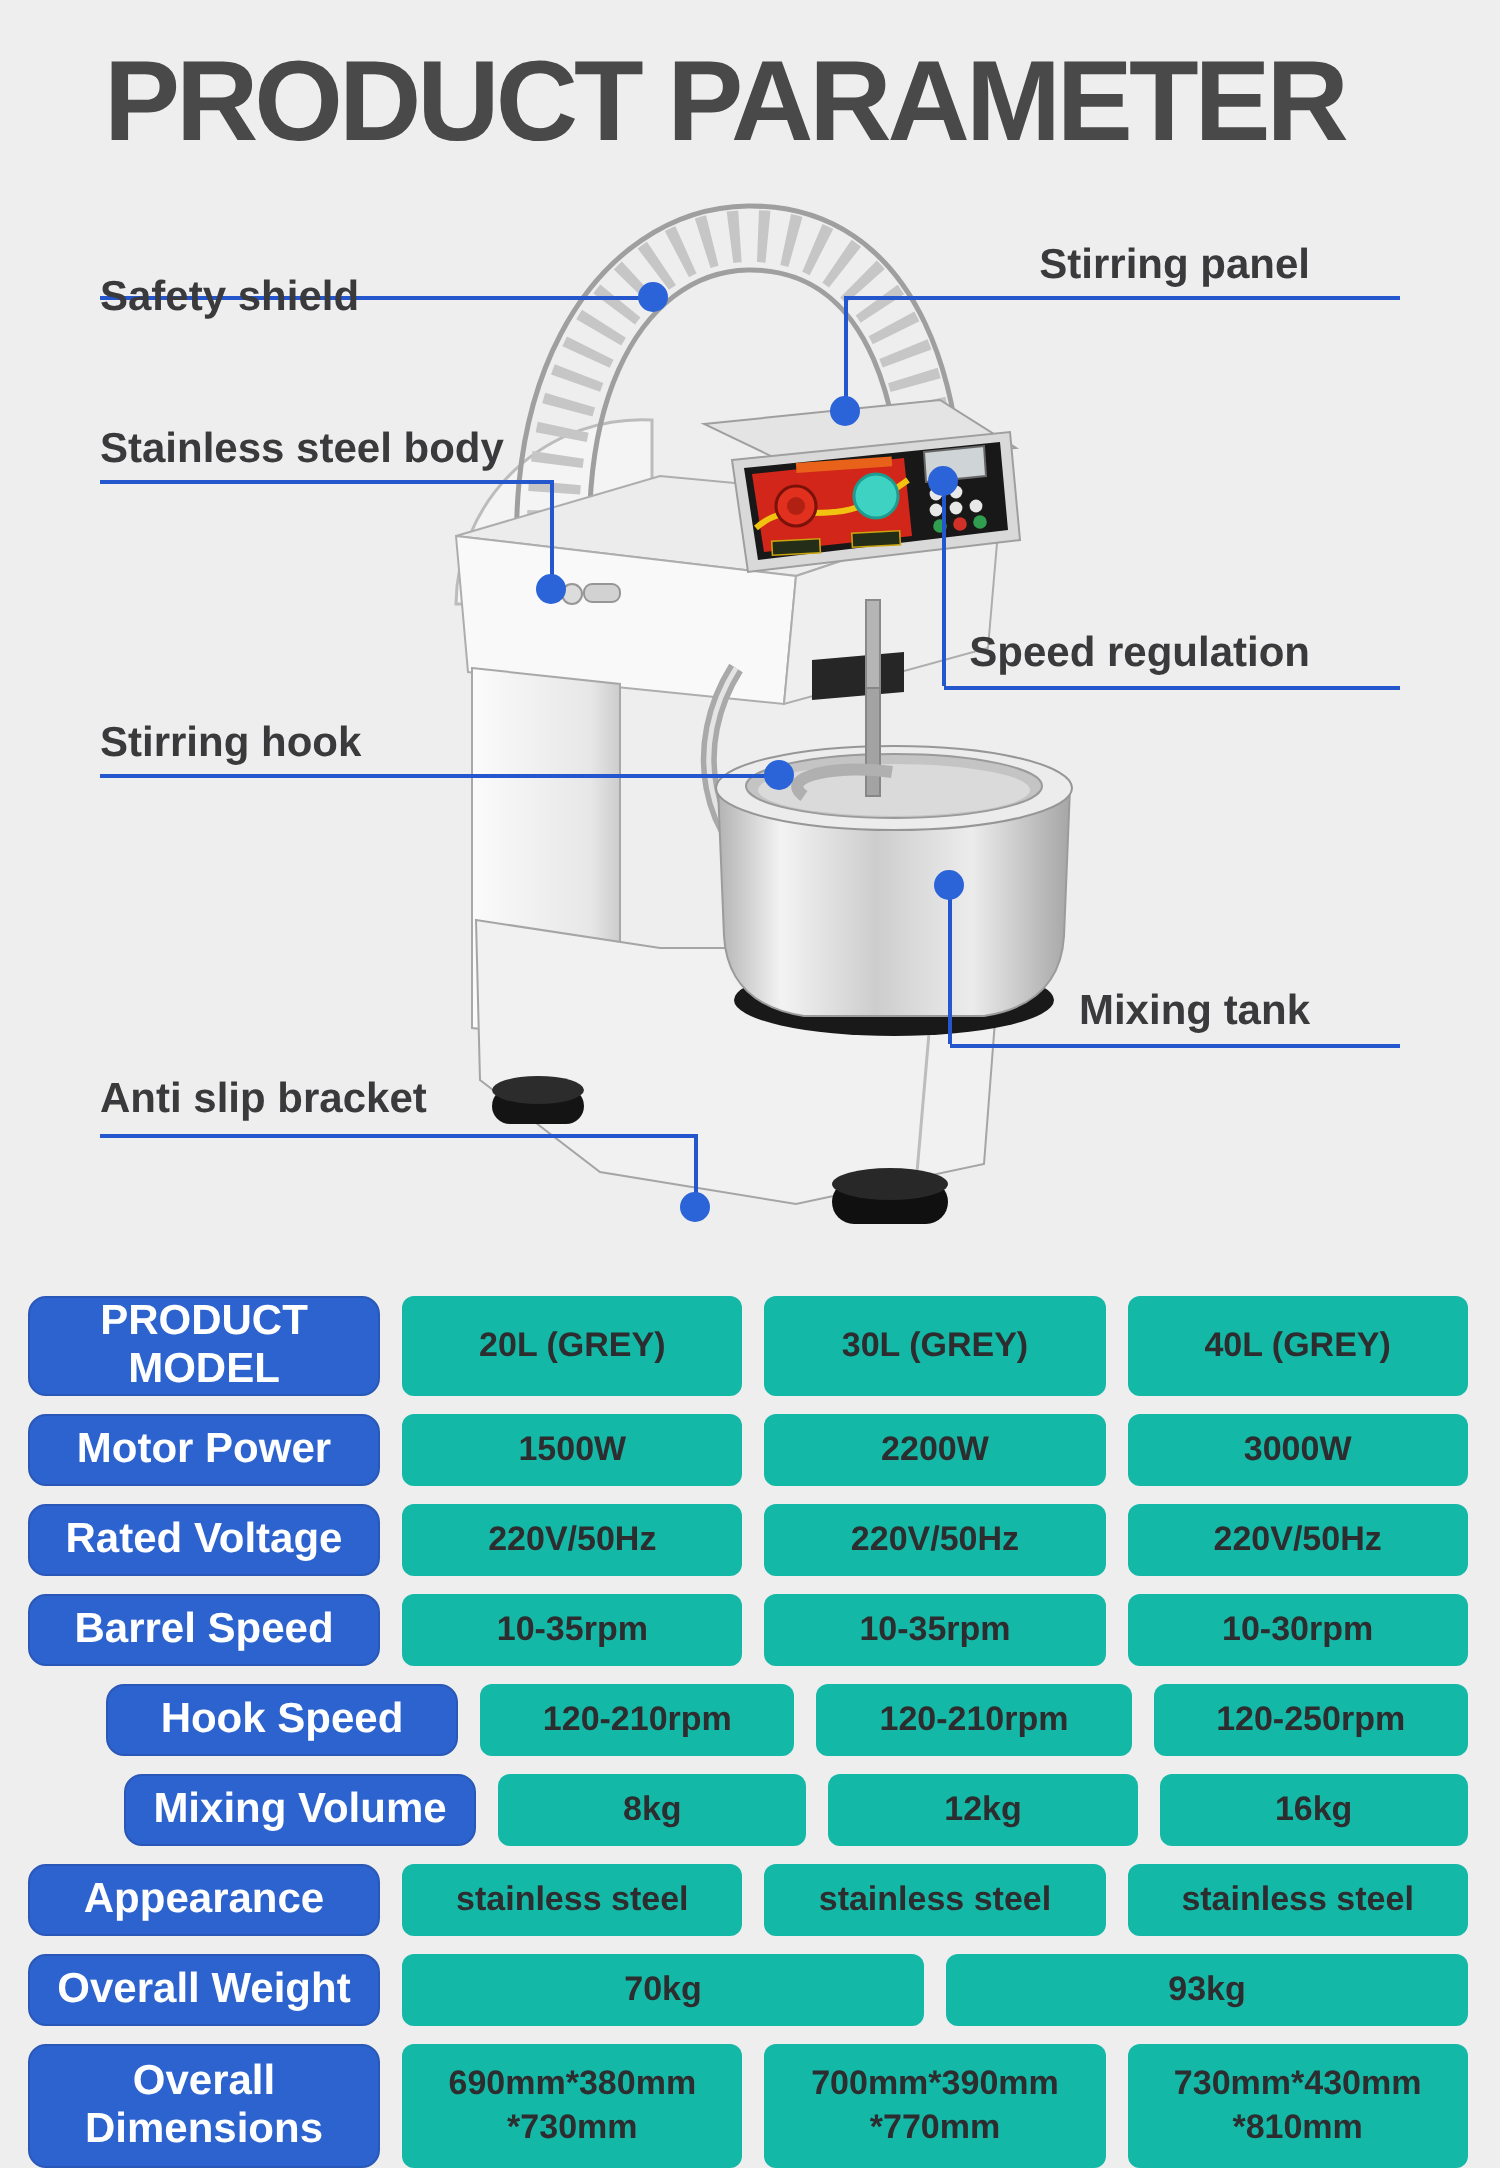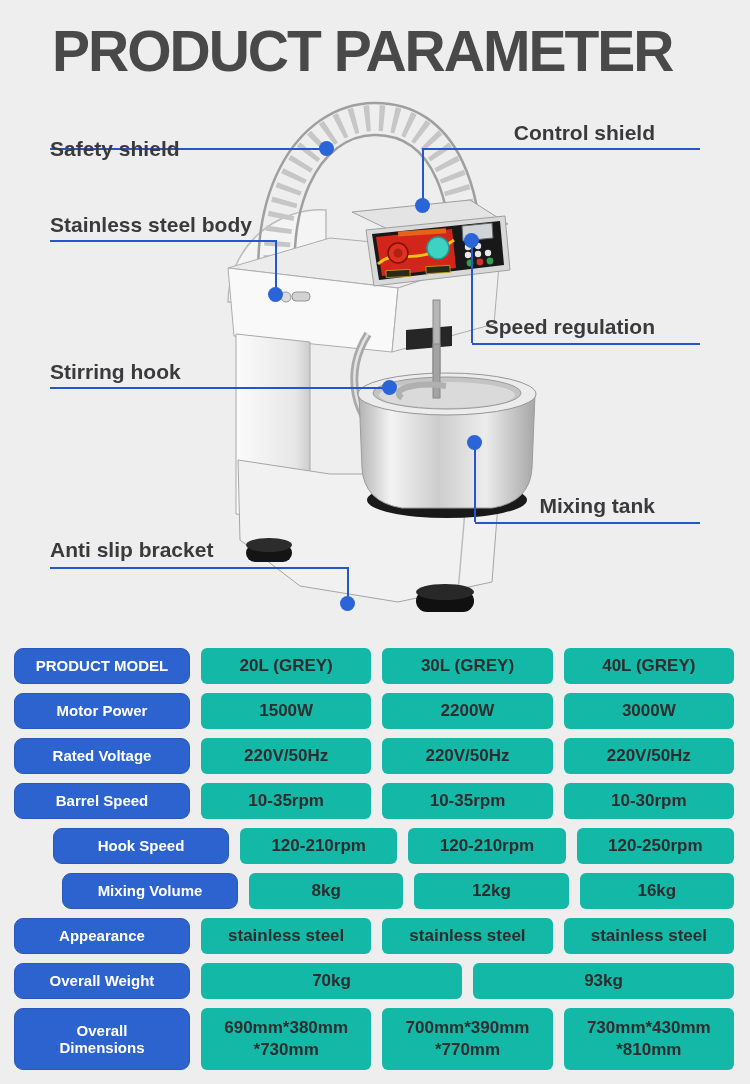--- a/index.html
+++ b/index.html
@@ -54,21 +54,21 @@
   .c7-vline{left:347px;top:567px;height:36px}
   .c7-dot{left:340px;top:596px}
   
   .spec-table{padding:0 16px 0 14px;}
   .spec-row{display:flex;gap:11px;margin-bottom:9px;}
   .spec-row:last-child .spec-btn,
   .spec-row:last-child .spec-cell{min-height:62px;}
   .spec-btn{
     flex:0 0 176px;min-height:36px;
     background:#2d63cf;border:1px solid #2a58b8;border-radius:9px;
-    color:#ffffff;font-size:15px;font-weight:700;
+    color:#ffffff;font-size:21px;font-weight:700;
     display:flex;align-items:center;justify-content:center;text-align:center;
     line-height:1.15;box-sizing:border-box;
   }
   .spec-cell{
     flex:1 1 0;min-height:36px;
     background:#14b8a6;border-radius:6px;
     color:#2d2d2f;font-size:17px;font-weight:700;
     display:flex;align-items:center;justify-content:center;text-align:center;
     white-space:pre-line;line-height:1.3;
   }
@@ -152,21 +152,21 @@
     <rect x="416" y="590" width="58" height="22" rx="11" fill="#101010"></rect>
     <ellipse cx="445" cy="592" rx="29" ry="8" fill="#282828"></ellipse>
   </svg>
 
   <div>
     <span class="co-label c1-label">Safety shield</span>
     <div class="co-line c1-line"></div>
     <div class="co-dot c1-dot"></div>
   </div>
   <div>
-    <span class="co-label right c2-label">Control shield</span>
+    <span class="co-label right c2-label">Stirring panel</span>
     <div class="co-line c2-line"></div>
     <div class="co-vline c2-vline"></div>
     <div class="co-dot c2-dot"></div>
   </div>
   <div>
     <span class="co-label c3-label">Stainless steel body</span>
     <div class="co-line c3-line"></div>
     <div class="co-vline c3-vline"></div>
     <div class="co-dot c3-dot"></div>
   </div>

